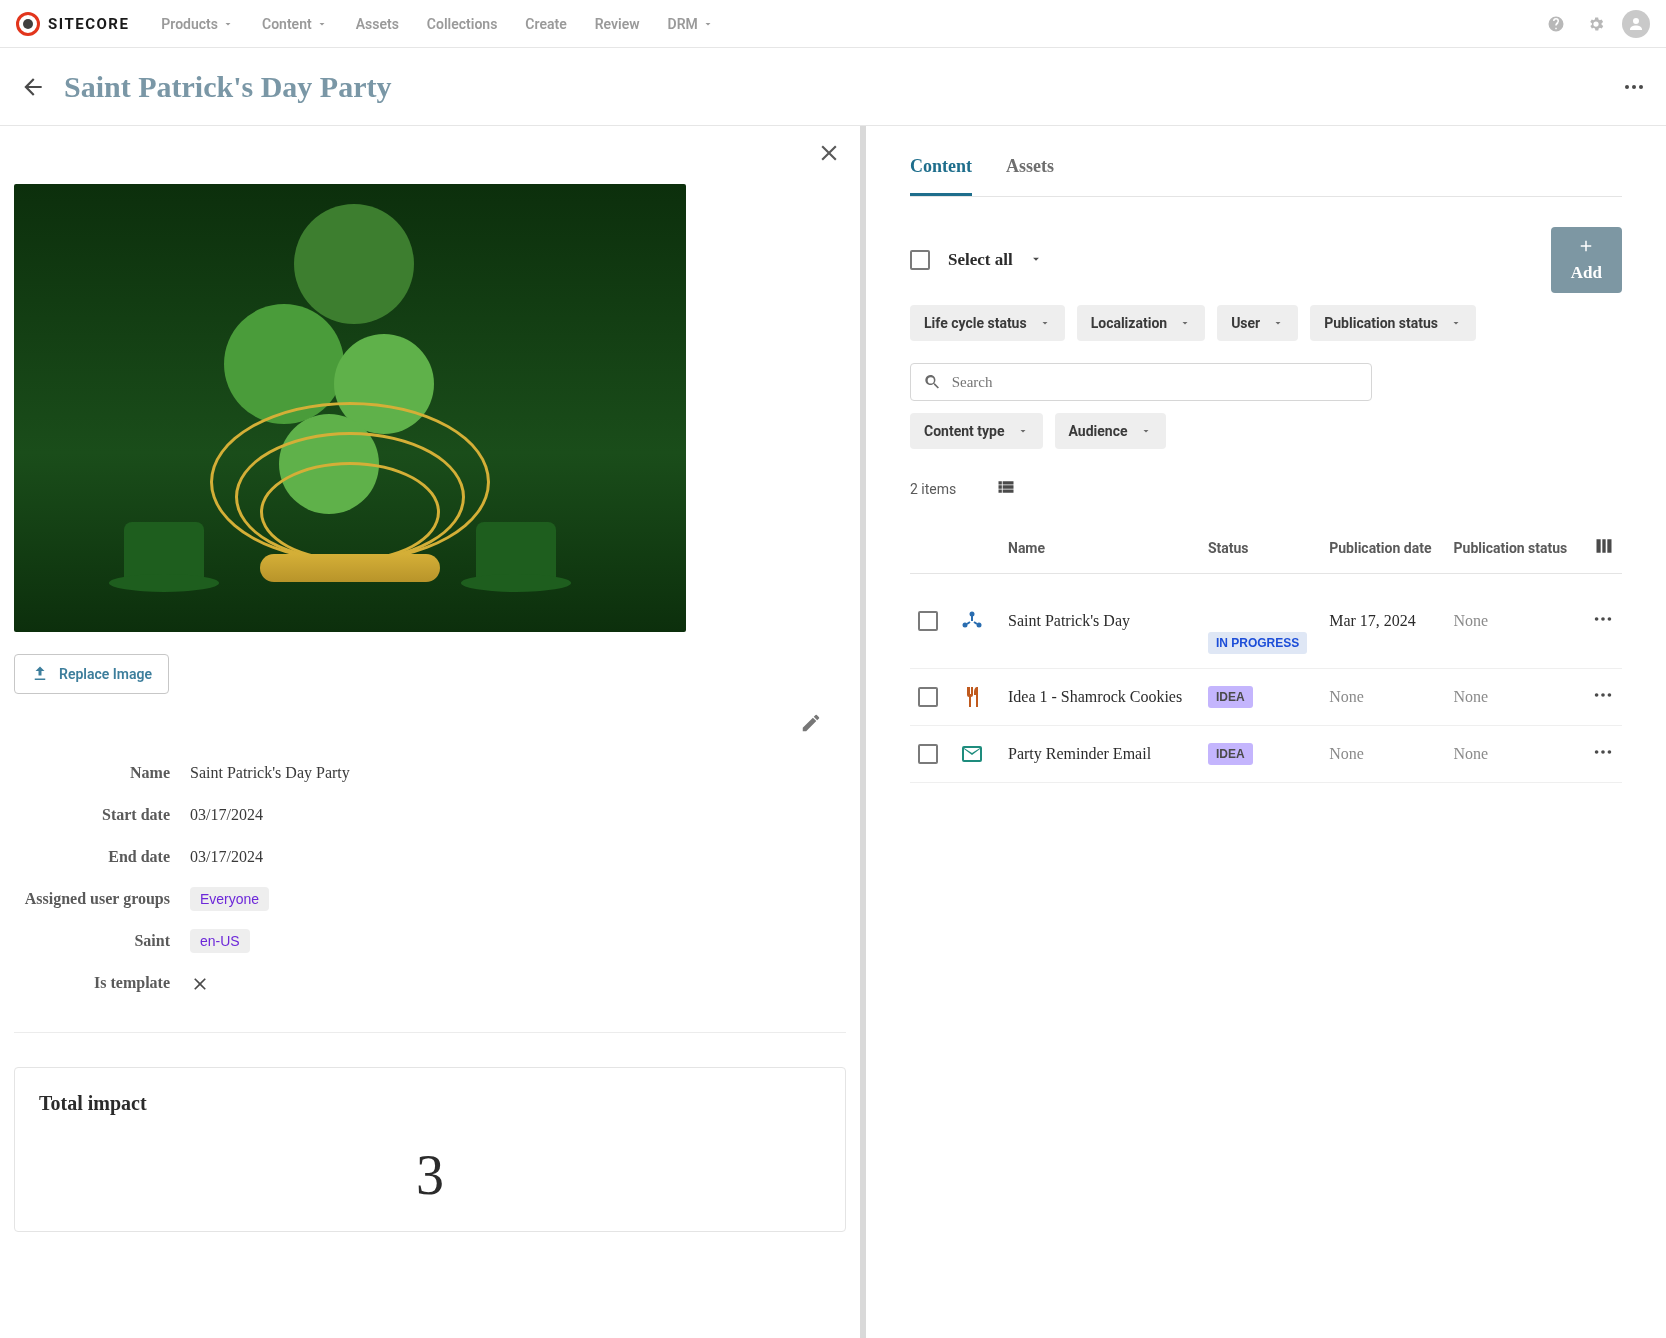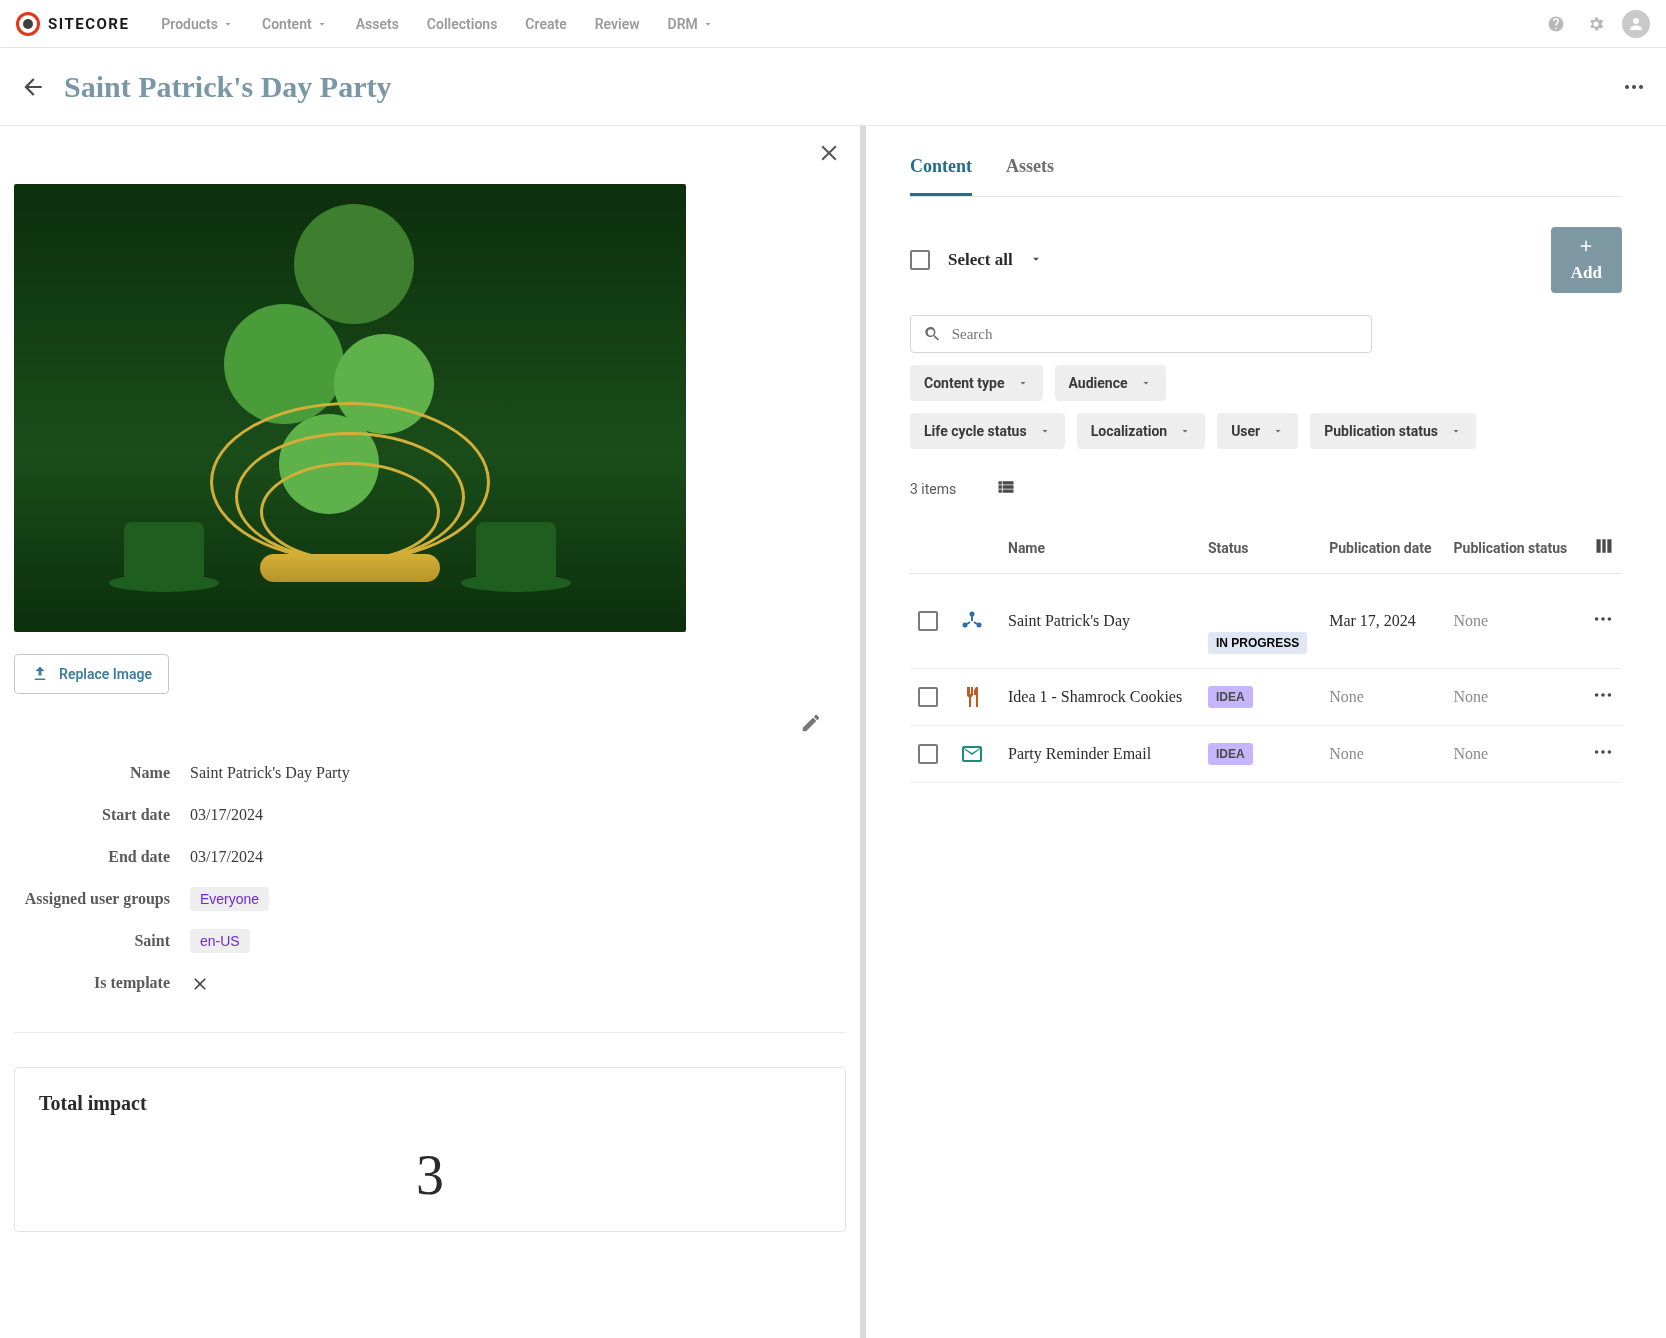--- a/index.html
+++ b/index.html
@@ -285,21 +285,21 @@
   .table td{
     padding:14px 8px;border-bottom:1px solid #efefef;
     font-family:Georgia,serif;font-size:16px;color:#2b2b2b;
     vertical-align:middle;
   }
   .table td.muted{color:#8a8a8a;}
   .status-badge{
     display:inline-block;font-family:-apple-system,sans-serif;
     font-size:12px;font-weight:700;padding:4px 8px;border-radius:3px;
   }
-  .status-badge.inprogress{background:#dfe7f5;color:#000000;margin-top:44px;}
+  .status-badge.inprogress{background:#dfe7f5;color:#1d4ed8;margin-top:44px;}
   .status-badge.idea{background:#c4b5fd;color:#4a4a4a;}
   .row-icon{width:28px;height:28px;display:flex;align-items:center;justify-content:center;}
   .row-icon svg{width:24px;height:24px;}
   .row-more svg{width:22px;height:22px;fill:#4a4a4a;cursor:pointer;}
   .cols-icon svg{width:20px;height:20px;fill:#4a4a4a;cursor:pointer;}
 
   .chevron-down{width:12px;height:12px;fill:#9a9a9a;}
 </style>
 </head>
 <body>
@@ -449,20 +449,47 @@
       </span>
       <div class="toolbar-spacer"></div>
       <div class="add-btn">
         <svg viewBox="0 0 24 24">
             <path d="M19 13h-6v6h-2v-6H5v-2h6V5h2v6h6z"></path>
           </svg>
         <span>Add</span>
       </div>
     </div>
 
+    <div class="filters-row" id="filter-pills-2" style="margin-top:12px;">
+        <div class="filter-pill">
+          <span>Life cycle status</span>
+          <svg viewBox="0 0 24 24">
+            <path d="M7 10l5 5 5-5z"></path>
+          </svg>
+        </div>
+        <div class="filter-pill">
+          <span>Localization</span>
+          <svg viewBox="0 0 24 24">
+            <path d="M7 10l5 5 5-5z"></path>
+          </svg>
+        </div>
+        <div class="filter-pill">
+          <span>User</span>
+          <svg viewBox="0 0 24 24">
+            <path d="M7 10l5 5 5-5z"></path>
+          </svg>
+        </div>
+        <div class="filter-pill">
+          <span>Publication status</span>
+          <svg viewBox="0 0 24 24">
+            <path d="M7 10l5 5 5-5z"></path>
+          </svg>
+        </div>
+      </div>
+
     <div class="filters-row">
       <div class="search-box">
         <svg viewBox="0 0 24 24">
             <path d="M15.5 14h-.8l-.3-.3a6.5 6.5 0 10-.7.7l.3.3v.8l5 5 1.5-1.5-5-5zM10 14a4 4 0 114-4 4 4 0 01-4 4z"></path>
           </svg>
         <input type="text" placeholder="Search" style="">
       </div>
       <div style="display: flex; gap: 12px;">
           <div class="filter-pill">
             <span>Content type</span>
@@ -472,49 +499,22 @@
           </div>
           <div class="filter-pill">
             <span>Audience</span>
             <svg viewBox="0 0 24 24">
               <path d="M7 10l5 5 5-5z"></path>
             </svg>
           </div>
         </div>
     </div>
 
-    <div class="filters-row" id="filter-pills-2" style="margin-top:12px;">
-        <div class="filter-pill">
-          <span>Life cycle status</span>
-          <svg viewBox="0 0 24 24">
-            <path d="M7 10l5 5 5-5z"></path>
-          </svg>
-        </div>
-        <div class="filter-pill">
-          <span>Localization</span>
-          <svg viewBox="0 0 24 24">
-            <path d="M7 10l5 5 5-5z"></path>
-          </svg>
-        </div>
-        <div class="filter-pill">
-          <span>User</span>
-          <svg viewBox="0 0 24 24">
-            <path d="M7 10l5 5 5-5z"></path>
-          </svg>
-        </div>
-        <div class="filter-pill">
-          <span>Publication status</span>
-          <svg viewBox="0 0 24 24">
-            <path d="M7 10l5 5 5-5z"></path>
-          </svg>
-        </div>
-      </div>
-
     <div class="count-row">
-      <span>3 items</span>
+      <span>2 items</span>
       <span class="view-toggle">
         <svg viewBox="0 0 24 24">
             <path d="M3 5h4v4H3zM3 10h4v4H3zM3 15h4v4H3zM8 5h13v4H8zM8 10h13v4H8zM8 15h13v4H8z"></path>
           </svg>
       </span>
     </div>
 
     <table class="table">
       <thead>
         <tr>

